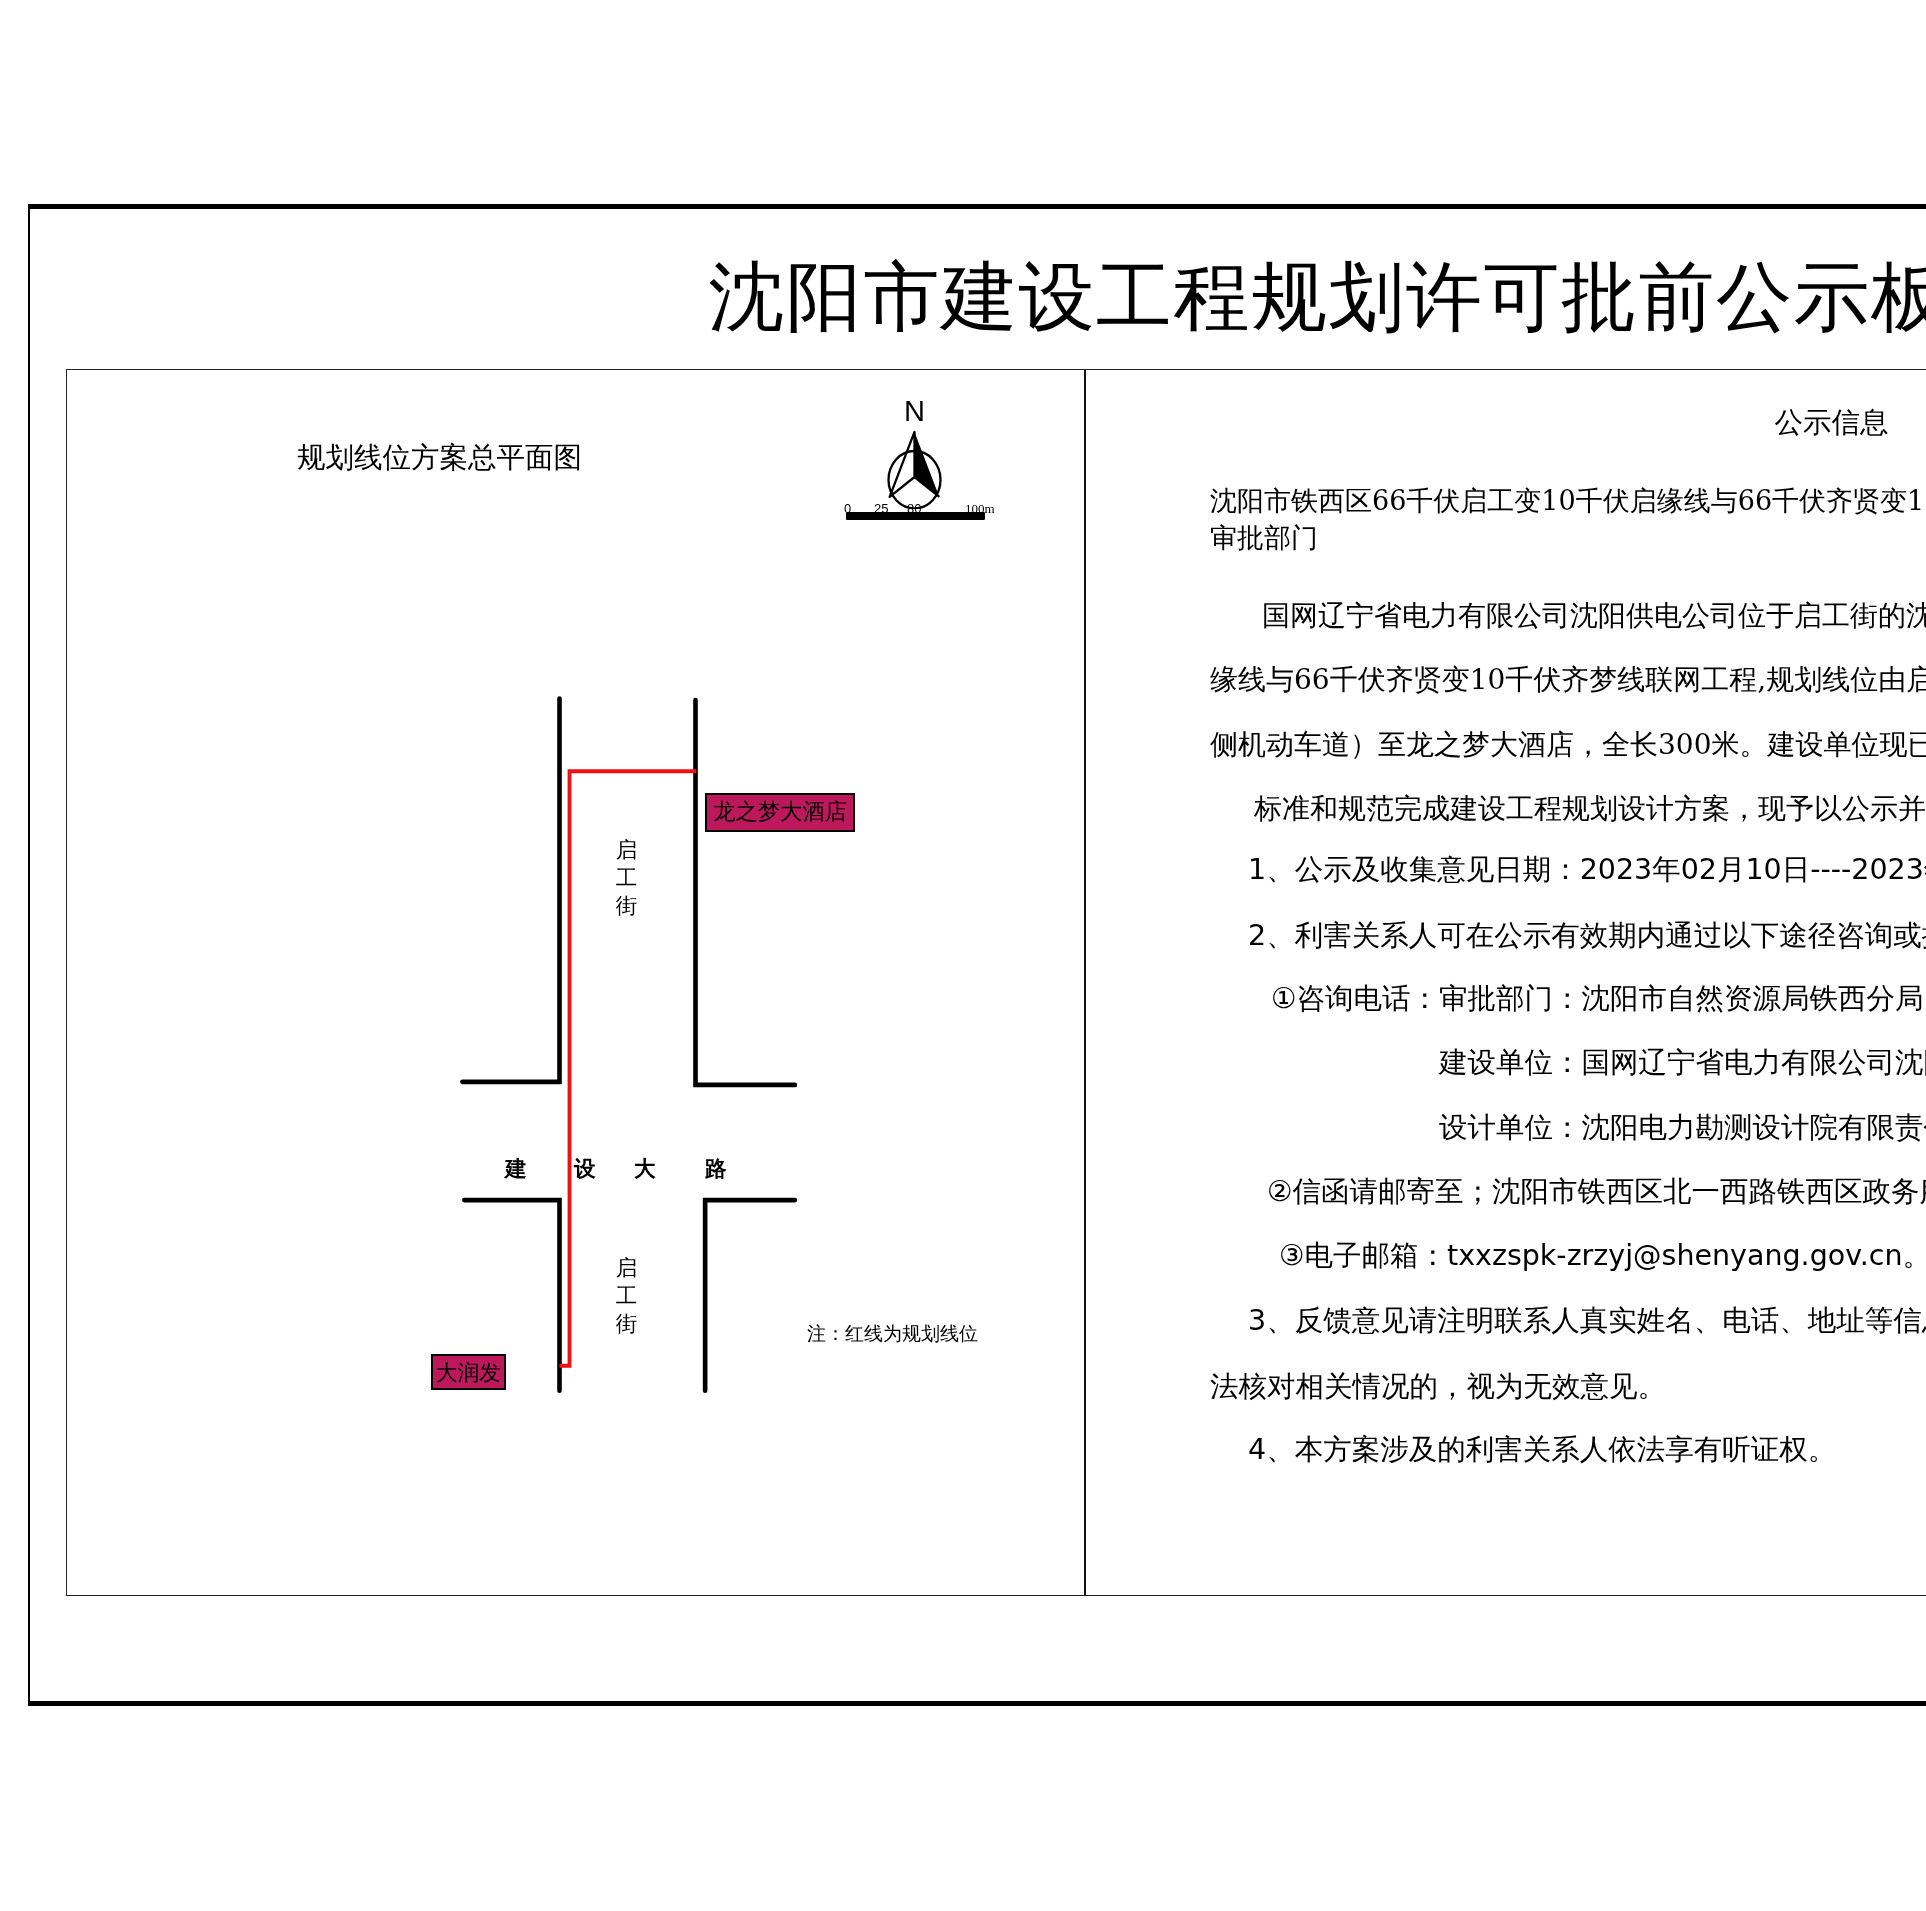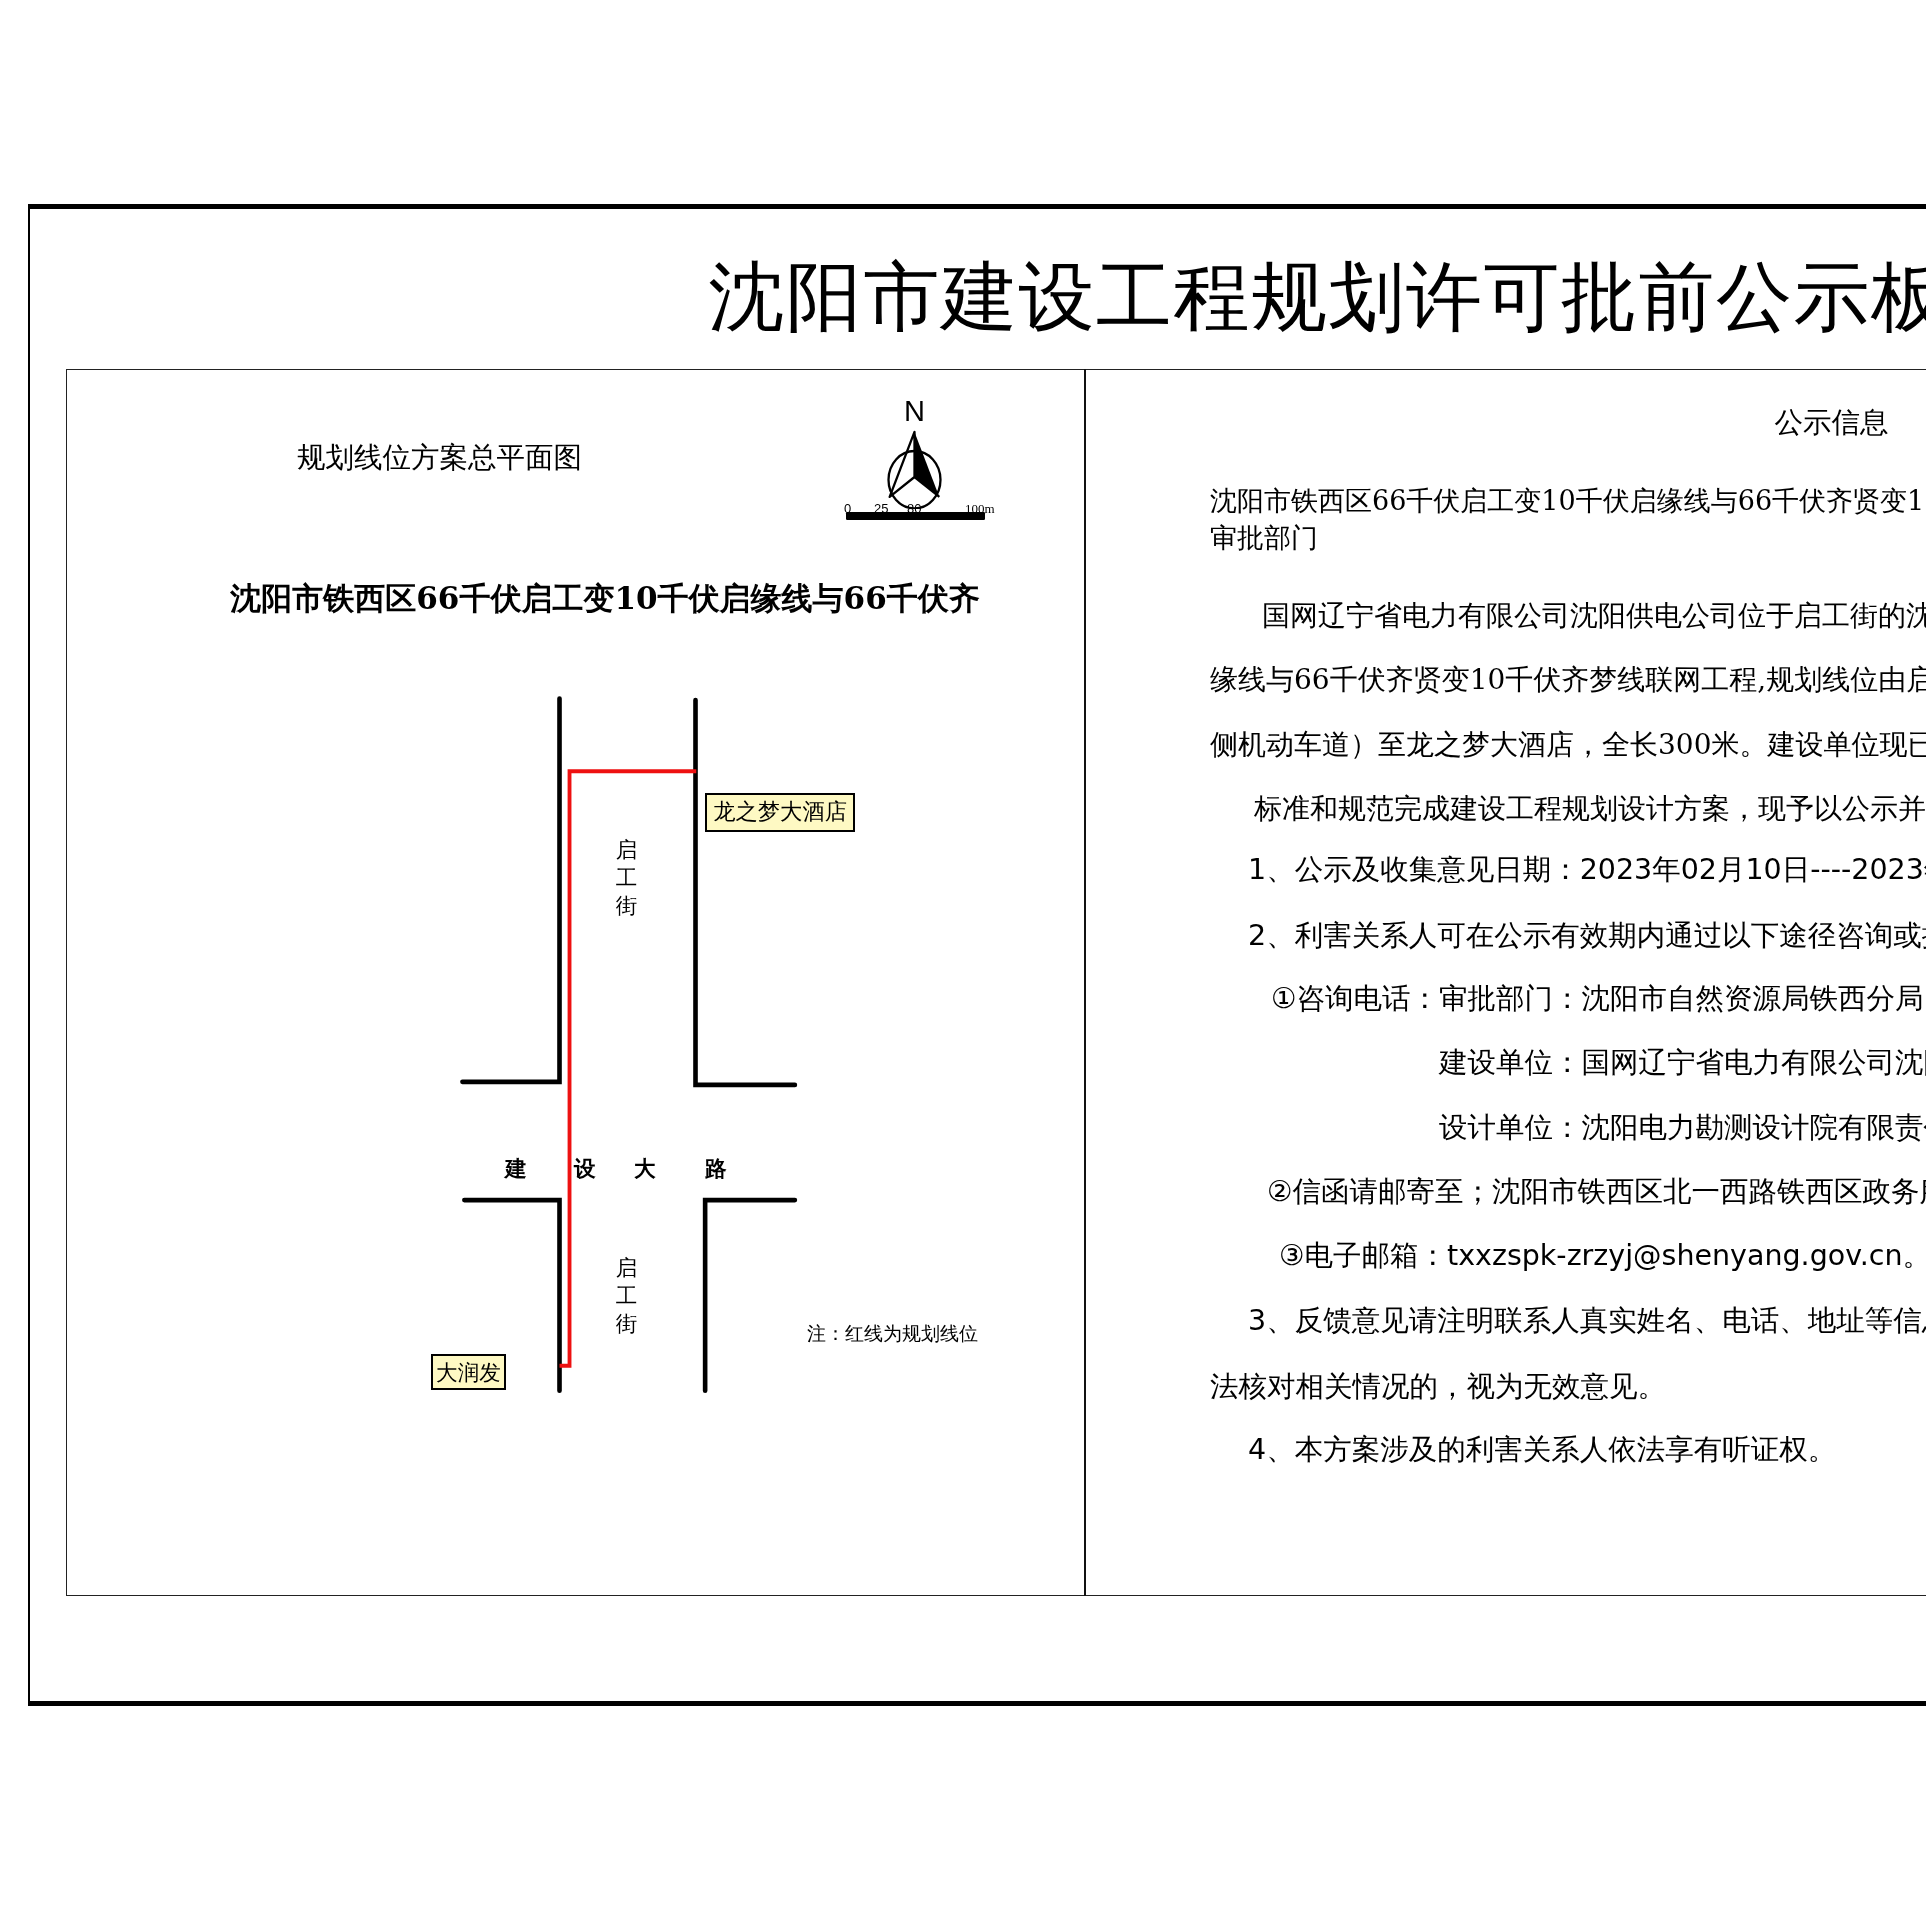--- a/index.html
+++ b/index.html
@@ -15,21 +15,21 @@
                  border: 1.9px solid #222; border-right: 1.2px solid #888; box-sizing: border-box; }
   .col-divider { left: 1084px; top: 369px; width: 1.9px; height: 1227px; background: #111; }
 
   
   .plan-title { left: 297px; top: 439px; font-size: 28.5px; }
   .project-title { left: 216px; width: 770px; top: 574px; text-align: center;
                    font-size: 31px; font-weight: bold; line-height: 49px; }
   .scale-label { font-family: "Liberation Sans", sans-serif; font-size: 13px; top: 501px; }
   .map-label-v { font-size: 21.6px; line-height: 28px; width: 27px; text-align: center; }
   .map-label-h { font-size: 21.6px; font-weight: bold; }
-  .boxed-label { border: 2.7px solid #000; font-size: 22.3px; padding: 2.3px 6.2px; background: #fef9c3; white-space: nowrap; }
+  .boxed-label { border: 2.7px solid #000; font-size: 22.3px; padding: 2.3px 6.2px; background: #be185d; white-space: nowrap; }
   .note { left: 807px; top: 1321px; font-size: 19px; }
 
   
   .right-text { font-family: "DejaVu Sans", "Liberation Sans", sans-serif; font-size: 28.5px; white-space: nowrap; }
   .serif { font-family: "DejaVu Serif", "Liberation Serif", serif; }
   .section-head { left: 1084px; width: 1495px; top: 404px; text-align: center; font-size: 28.5px; }
 </style>
 </head>
 <body>
 
@@ -50,21 +50,20 @@
   </svg>
 </div>
 
 <div class="abs" style="left:846px; top:512px; width:139px; height:7.7px; background:#000; border-radius:1.2px;"></div>
 <div class="abs scale-label" style="left:844px;">0</div>
 <div class="abs scale-label" style="left:874px;">25</div>
 <div class="abs scale-label" style="left:907px;">80</div>
 <div class="abs scale-label" style="left:965px;font-family:Liberation Serif, serif;">100m</div>
 
 <div class="abs project-title" style="left:216px; width:778px;">
-  <div>沈阳市铁西区66千伏启工变10千伏启缘线与66千伏齐</div>
 </div>
 
 <svg class="abs" style="left:0; top:0;" width="1156" height="1464" viewBox="0 0 3000 3800">
   <g stroke="#000" stroke-width="12" fill="none" stroke-linecap="round" stroke-linejoin="miter">
     <polyline points="1452,1813 1452,2808 1200,2808"></polyline>
     <polyline points="1805,1817 1805,2816 2063,2816"></polyline>
     <polyline points="1205,3115 1452,3115 1452,3610"></polyline>
     <polyline points="2063,3115 1830,3115 1830,3610"></polyline>
   </g>
   <polyline points="1807,2002 1478,2002 1478,3545 1452,3545" fill="none" stroke="#ee1111" stroke-width="10"></polyline>

